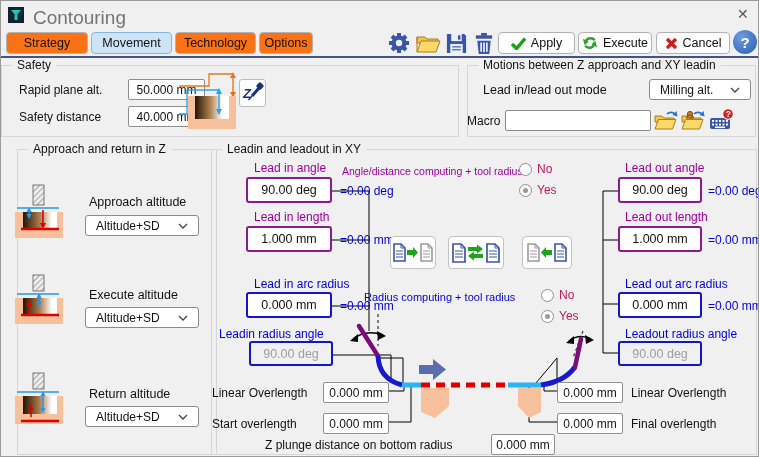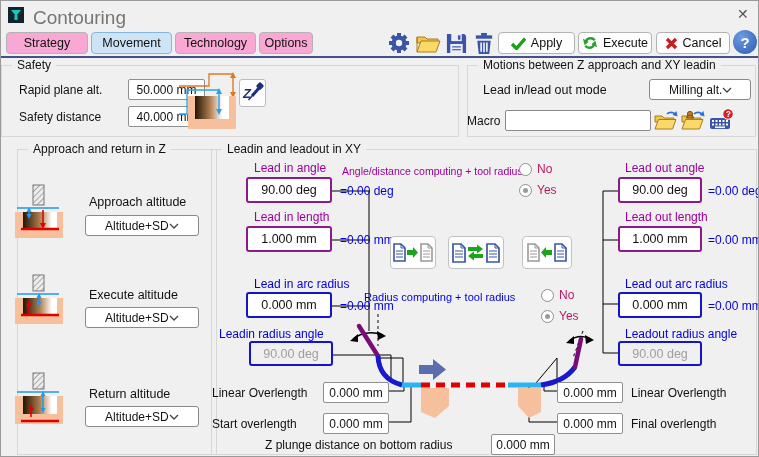--- a/index.html
+++ b/index.html
@@ -10,23 +10,23 @@
   .lbl{white-space:nowrap}
   .r{text-align:left}
   .purpletx{color:#9b009b}
   .bluetx{color:#0000dd}
   .graytx{color:#be185d}
   .titletx{color:#757575;font-size:19px}
   .field{position:absolute;background:#fff;border:1px solid #8f8f8f;border-radius:2px;display:flex;align-items:center;justify-content:center;font-size:12px;white-space:nowrap}
   .field.pb{border:2px solid #8b1a8b;border-radius:3px;font-size:12.5px}
   .field.bb{border:2px solid #1414c8;border-radius:3px;font-size:12.5px}
   .field.dis{color:#9e9e9e;background:#f0f0f0}
-  .sel{position:absolute;background:#fff;border:1px solid #8a8a8a;border-radius:3px;display:flex;align-items:center;justify-content:space-between;padding:0 19px;font-size:12px;white-space:nowrap}
+  .sel{position:absolute;background:#fff;border:1px solid #8a8a8a;border-radius:3px;display:flex;align-items:center;justify-content:space-between;padding:0 10px;font-size:12px;white-space:nowrap}
   .txt{position:absolute;background:#fff;border:1px solid #8a8a8a;border-radius:2px;font:12px "Liberation Sans",sans-serif;padding:0 4px}
-  .tab{position:absolute;top:31px;height:22px;background:#f9a8d4;border:1px solid #b3b3b3;border-radius:4px;display:flex;align-items:center;justify-content:center;font-size:12.5px}
+  .tab{position:absolute;top:31px;height:22px;background:#f97316;border:1px solid #b3b3b3;border-radius:4px;display:flex;align-items:center;justify-content:center;font-size:12.5px}
   .tab.active{background:#cde4f7;border-color:#84b6de}
   .cmd{position:absolute;top:31px;height:22px;background:#fdfdfd;border:1px solid #b3b3b3;border-radius:4px;display:flex;align-items:center;justify-content:center;gap:5px;font-size:12.5px}
   .iconbtn{position:absolute;display:flex;align-items:center;justify-content:center}
   .copybtn{position:absolute;background:#fdfdfd;border:1px solid #c2c2c2;border-radius:4px;display:flex;align-items:center;justify-content:center;gap:3px}
   .grp{position:absolute;border:1px solid #d7d7d7}
   .legend{position:absolute;top:-8px;left:10px;background:#f0f0f0;padding:0 5px;font-size:12px;white-space:nowrap}
   .radiorow{position:absolute;display:flex;align-items:center;gap:5px}
   .radio{width:13px;height:13px;border:1px solid #8f8f8f;border-radius:50%;background:#fff;position:relative;flex:none}
   .radio.checked::after{content:"";position:absolute;left:3px;top:3px;width:5px;height:5px;border-radius:50%;background:#9a9a9a}
   .helpbtn{position:absolute;width:24px;height:24px;border-radius:50%;background:radial-gradient(circle at 35% 30%,#6d9ce0,#2b5cb2);color:#fff;font-weight:bold;font-size:15px;display:flex;align-items:center;justify-content:center}

